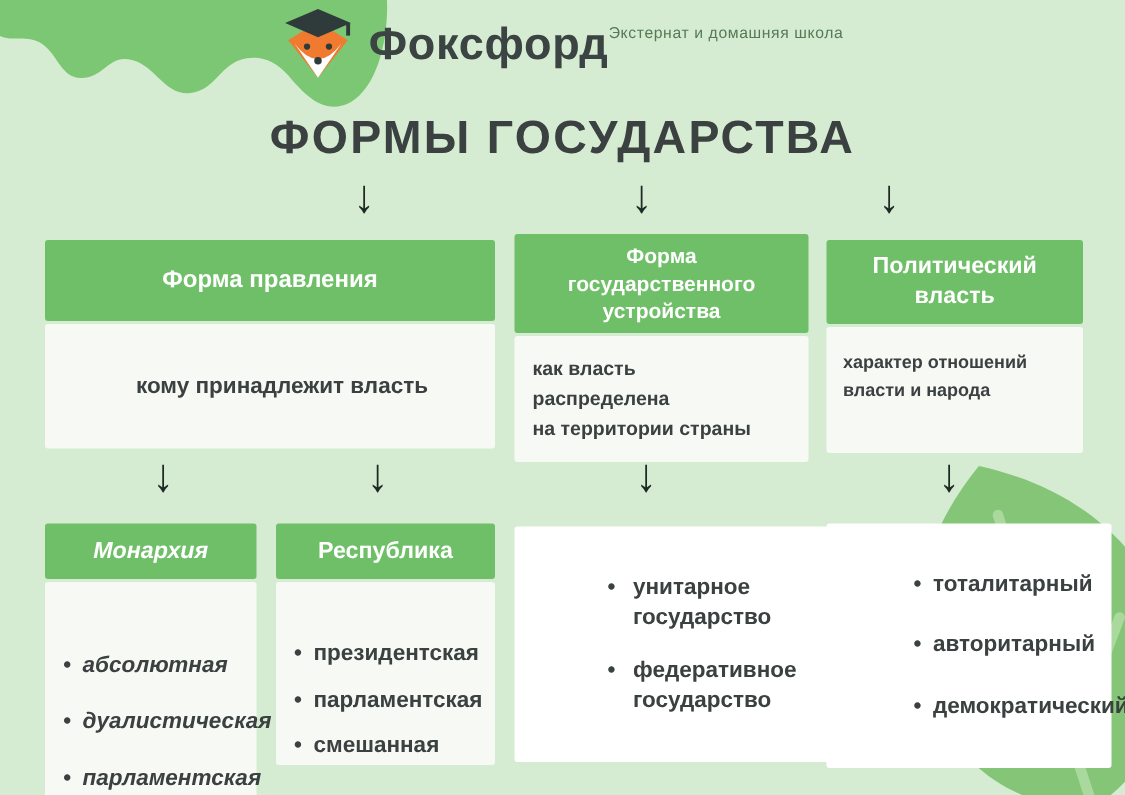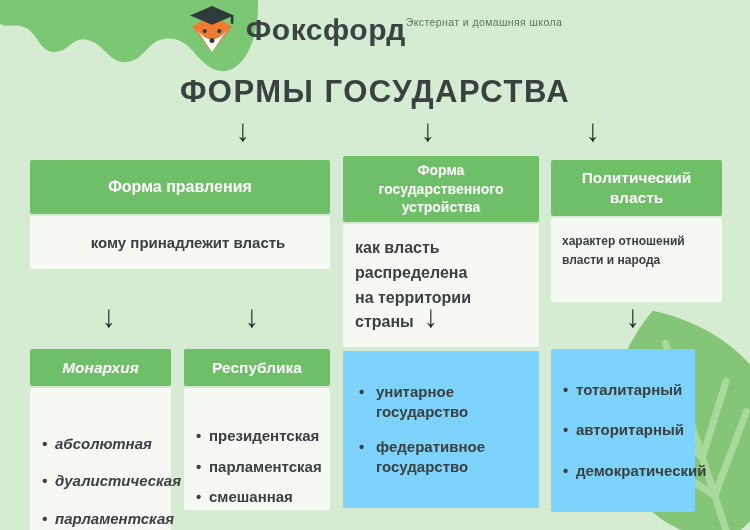--- a/index.html
+++ b/index.html
@@ -31,35 +31,35 @@
   .card-header {
     background:#6fbf68; color:#ffffff; font-weight:bold;
     display:flex; align-items:center; justify-content:center; text-align:center;
     border-radius:2px; white-space:pre-line;
   }
   .card-body {
     background:#f7f9f5; color:#3a4140; font-weight:bold;
     border-radius:2px; margin-top:2px; flex:1; white-space:pre-line;
   }
   .body-center {display:flex; align-items:center; justify-content:center; text-align:center; font-size:15px;padding-left:16px;}
-  .body-left {font-size:16px; line-height:1.55; padding:12px 12px;}
+  .body-left {font-size:13px; line-height:1.55; padding:12px 12px;}
 
-  .c1 {left:30px;  top:160px; width:300px; height:109px;}
+  .c1 {left:30px;  top:160px; width:300px; height:139px;}
   .c1 .card-header {height:54px; font-size:16px;}
   .c2 {left:343px; top:156px; width:196px; height:149px;}
   .c2 .card-header {min-height:66px; font-size:14px; line-height:1.35; padding:4px 8px; box-sizing:border-box;}
   .c3 {left:551px; top:160px; width:171px; height:142px;}
   .c3 .card-header {height:56px; font-size:15.5px; line-height:1.3; padding:0 18px; box-sizing:border-box;}
   .c3 .body-left {font-size:12px; padding:14px 11px;}
 
   .m1 {left:30px;  top:349px; width:141px; height:190px;font-style:italic;}
   .m2 {left:184px; top:349px; width:146px; height:161px;}
   .m1 .card-header,.m2 .card-header {height:37px; font-size:15.5px;}
 
-  .plainbox {position:absolute; background:#7dd3fc; border-radius:2px; z-index:2;}
+  .plainbox {position:absolute; background:#ffffff; border-radius:2px; z-index:2;padding-left:46px;}
   .b-mid {left:343px; top:351px; width:196px; height:157px;}
   .b-right {left:551px; top:349px; width:144px; height:163px;}
 
   ul.blist {
     list-style:none; margin:0; padding:10px 6px 10px 12px;
     display:flex; flex-direction:column; justify-content:space-evenly;
     height:100%; box-sizing:border-box;
   }
   ul.blist li {
     position:relative; padding-left:13px;

